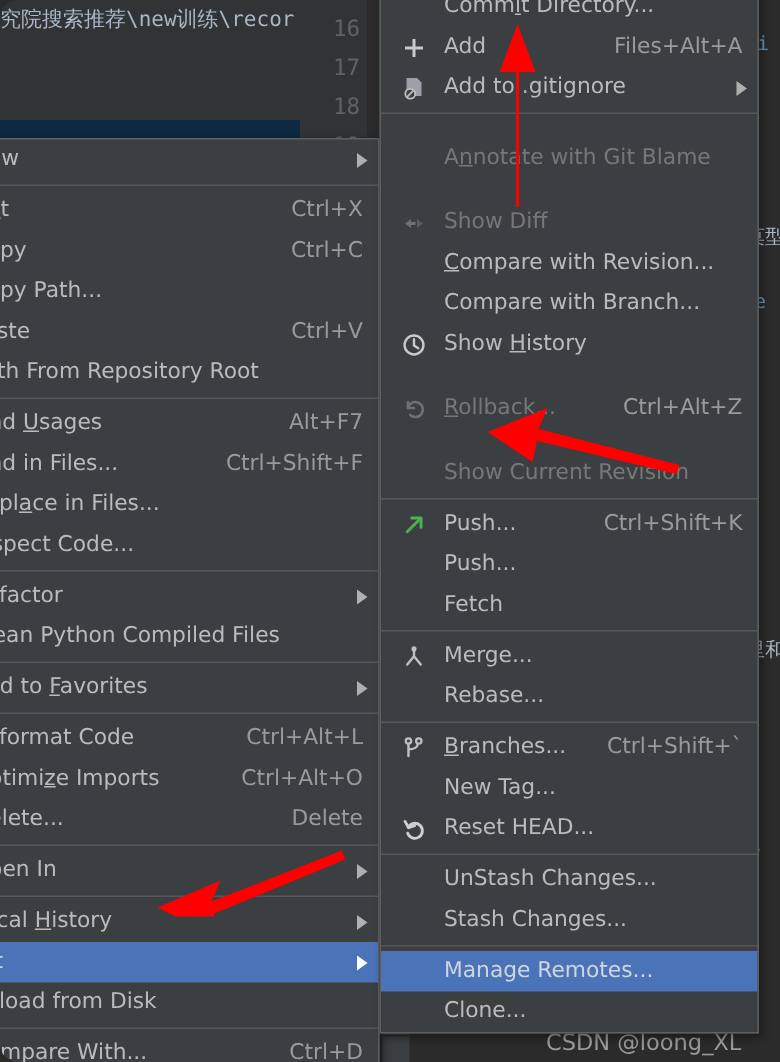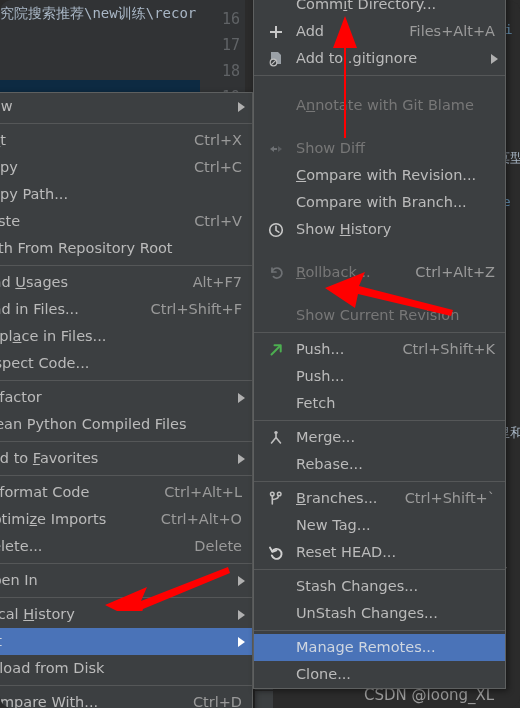--- a/index.html
+++ b/index.html
@@ -208,22 +208,22 @@
           </svg>
         </span><span class="lbl"><span class="ul">B</span>ranches...</span><span class="acc">Ctrl+Shift+`</span></div>
       <div class="mi"><span class="lbl">New Tag...</span></div>
       <div class="mi"><span class="ico">
           <svg width="16" height="16" viewBox="0 0 16 16">
             <path d="M4.2 6.4 a5 5 0 1 1 -0.4 4" fill="none" stroke="#d0d0d0" stroke-width="1.9" stroke-linecap="round"></path>
             <path d="M2 2.6 L4.4 6.8 L8.4 5.4" fill="none" stroke="#d0d0d0" stroke-width="1.9" stroke-linecap="round" stroke-linejoin="round"></path>
           </svg>
         </span><span class="lbl">Reset HEAD...</span></div>
       <div class="sep"></div>
+      <div class="mi"><span class="lbl">UnStash Changes...</span></div>
       <div class="mi"><span class="lbl">Stash Changes...</span></div>
-      <div class="mi"><span class="lbl">UnStash Changes...</span></div>
       <div class="sep"></div>
       <div class="mi sel"><span class="lbl">Manage Remotes...</span></div>
       <div class="mi"><span class="lbl">Clone...</span></div>
     </div>
 
   <svg class="ann" style="left:325px;top:8px" width="40" height="130" viewBox="0 0 40 130">
     <path d="M19 130 L19 40 L8 40 L20 8 L32 40 L21 40 L21 130 Z" fill="#ff0000"></path>
   </svg>
 
   <svg class="ann" style="left:325px;top:270px" width="130" height="48" viewBox="0 0 130 48">

